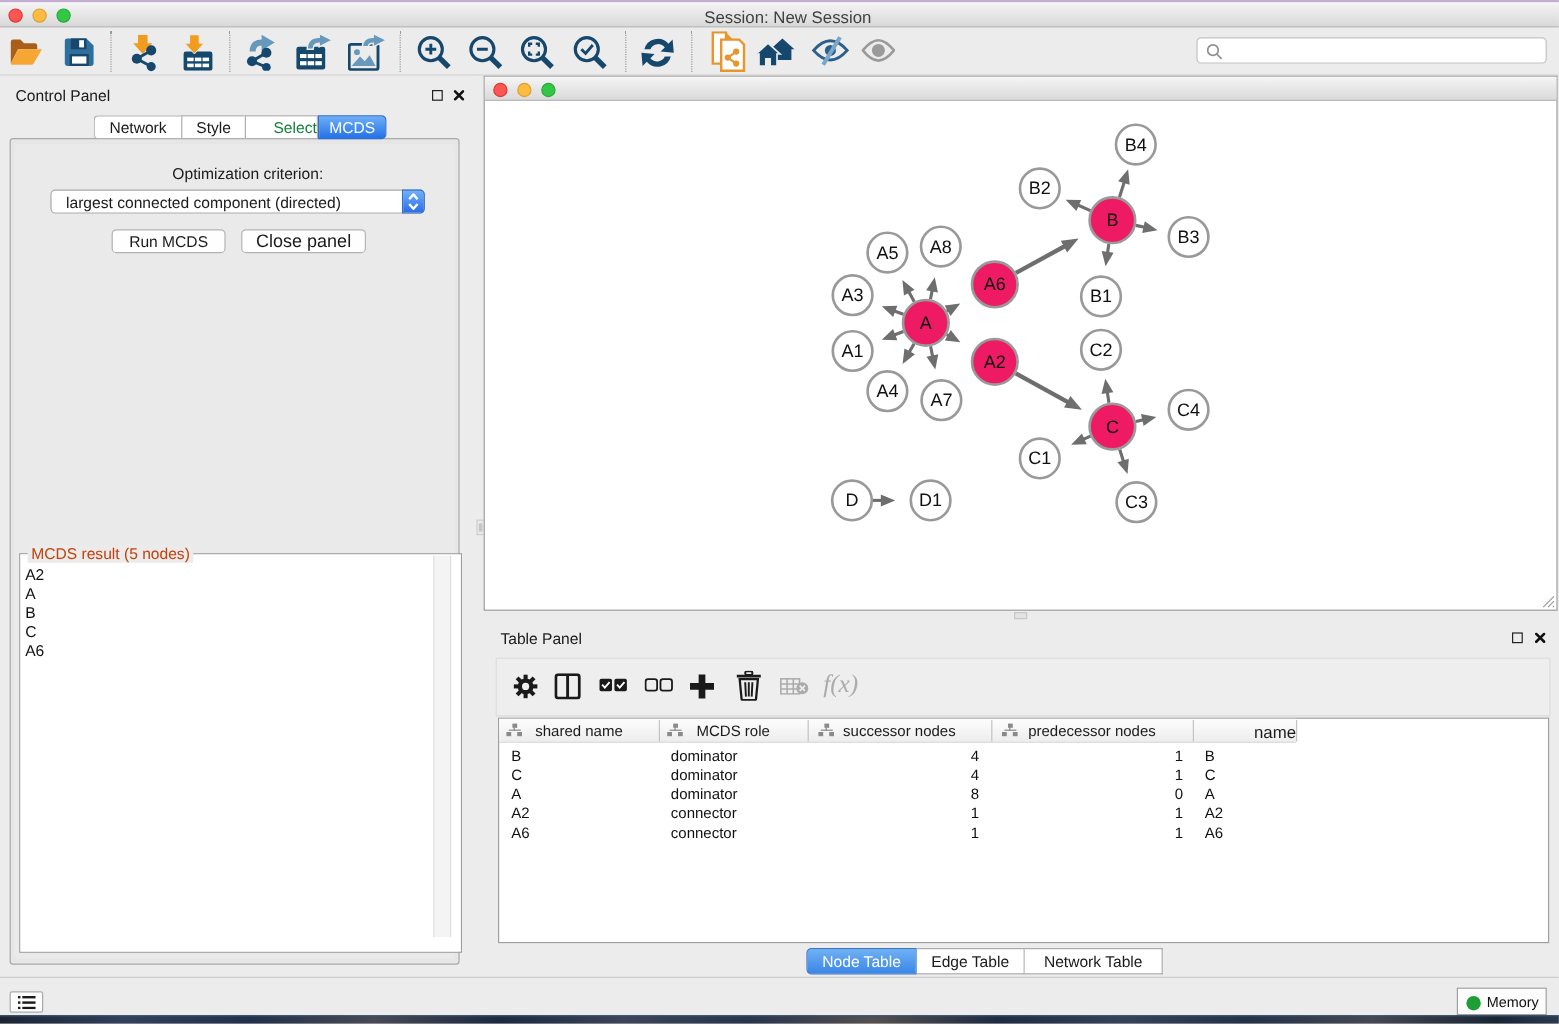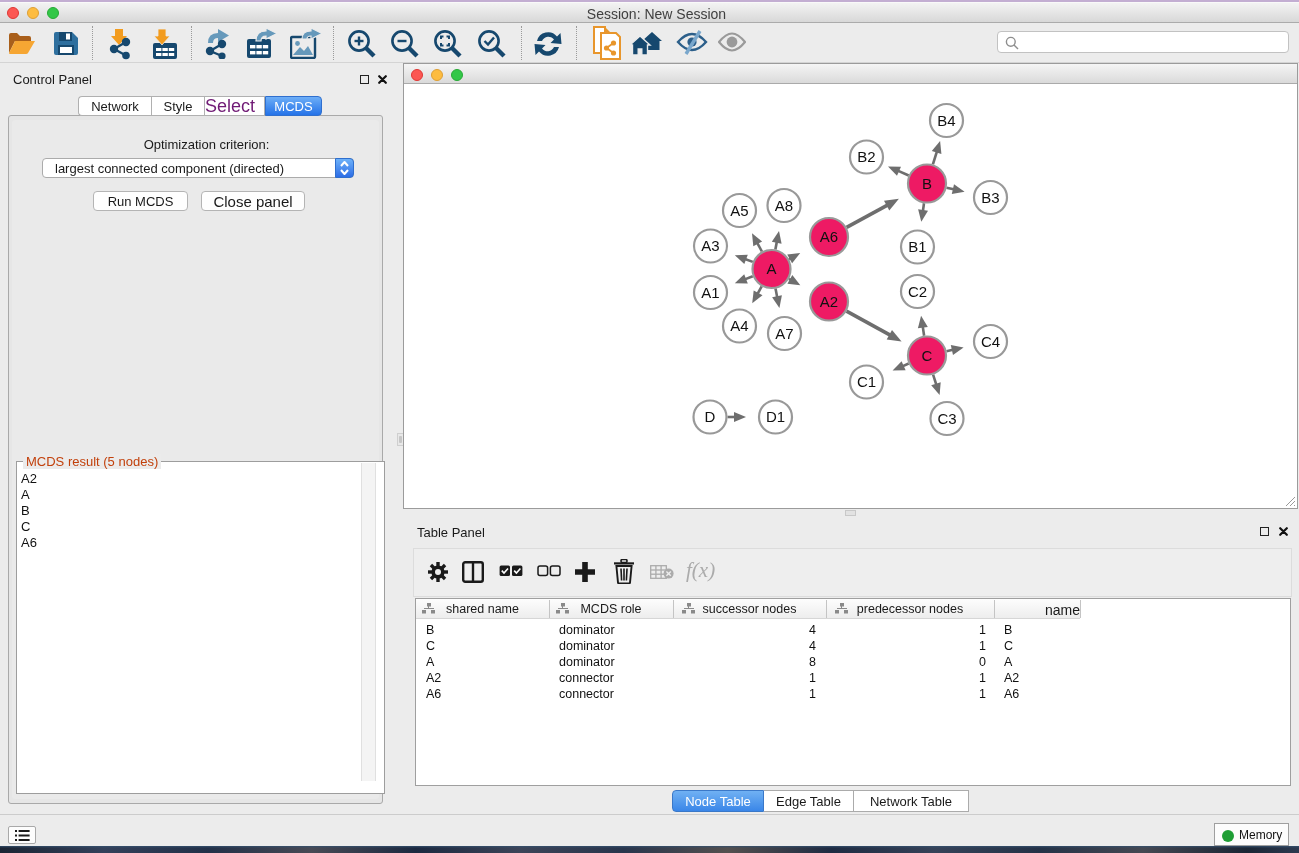--- a/index.html
+++ b/index.html
@@ -159,21 +159,21 @@
  <div class="abs" style="left:360px;top:11px;width:9px;height:9px;border:1.6px solid #222"></div>
  <svg class="abs" style="left:378px;top:11px" width="9" height="9" viewBox="0 0 9 9">
   <path d="M1.2 1.2 L7.8 7.8 M7.8 1.2 L1.2 7.8" stroke="#111" stroke-width="2.2" stroke-linecap="round"></path>
  </svg>
 
  <div class="abs" style="left:8px;top:51px;width:375px;height:689px;background:#e6e6e6;border:1px solid #a9a9a9;border-radius:3px"></div>
  <div class="abs" style="left:12px;top:56px;width:367px;height:679px;background:#eaeaea;border-radius:3px"></div>
 
  <div class="abs" style="left:78px;top:32px;width:73px;height:20px;background:#fff;border:1px solid #b0b0b0;border-right:none;border-radius:4px 0 0 4px;font-size:13px;color:#1a1a1a;text-align:center;line-height:19px">Network</div>
  <div class="abs" style="left:151px;top:32px;width:53px;height:20px;background:#fff;border:1px solid #b0b0b0;border-right:none;font-size:13px;color:#1a1a1a;text-align:center;line-height:19px">Style</div>
- <div class="abs" style="left:204px;top:32px;width:61px;height:20px;background:#fff;border:1px solid #b0b0b0;font-size:18px;color:#701a75;text-align:left;line-height:19px">Select</div>
+ <div class="abs" style="left:204px;top:32px;width:61px;height:20px;background:#fff;border:1px solid #b0b0b0;font-size:13px;color:#15803d;text-align:right;line-height:19px">Select</div>
  <div class="abs" style="left:265px;top:32px;width:57px;height:20px;background:linear-gradient(#6daef7,#2472e8);border:1px solid #2f6fce;border-radius:0 4px 4px 0;font-size:13px;color:#fff;text-align:center;line-height:19px">MCDS</div>
 
  <div class="abs" style="left:0;top:73px;width:391px;text-align:center;font-size:13px;color:#1a1a1a"><span style="margin-left:22px">Optimization criterion:</span></div>
  <div class="abs" style="left:42px;top:94px;width:312px;height:20px;background:#fff;border:1px solid #ababab;border-radius:4px">
   <div class="abs" style="left:12px;top:2px;font-size:13px;color:#1a1a1a">largest connected component (directed)</div>
   <div class="abs" style="right:-1px;top:-1px;width:19px;height:20px;background:linear-gradient(#6db1f9,#2d6de6);border:1px solid #2f6fce;border-radius:0 4px 4px 0">
    <svg width="17" height="18" viewBox="0 0 17 18">
           <path d="M5 7 L8.5 3 L12 7 M5 11 L8.5 15 L12 11" fill="none" stroke="#fff" stroke-width="2" stroke-linejoin="round"></path>
         </svg>
   </div>

